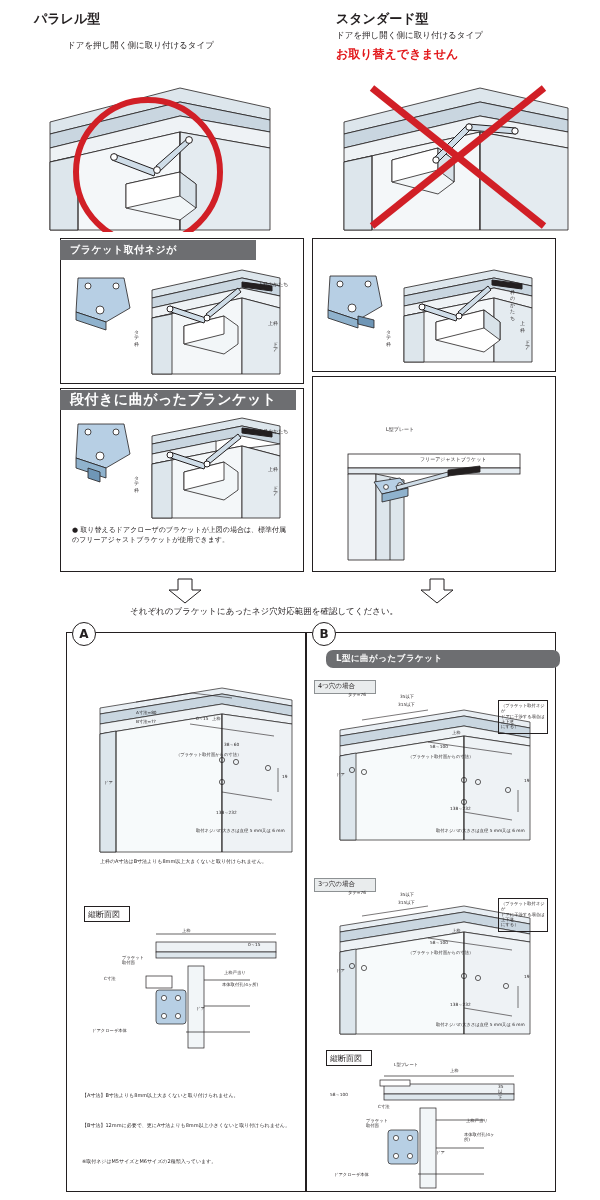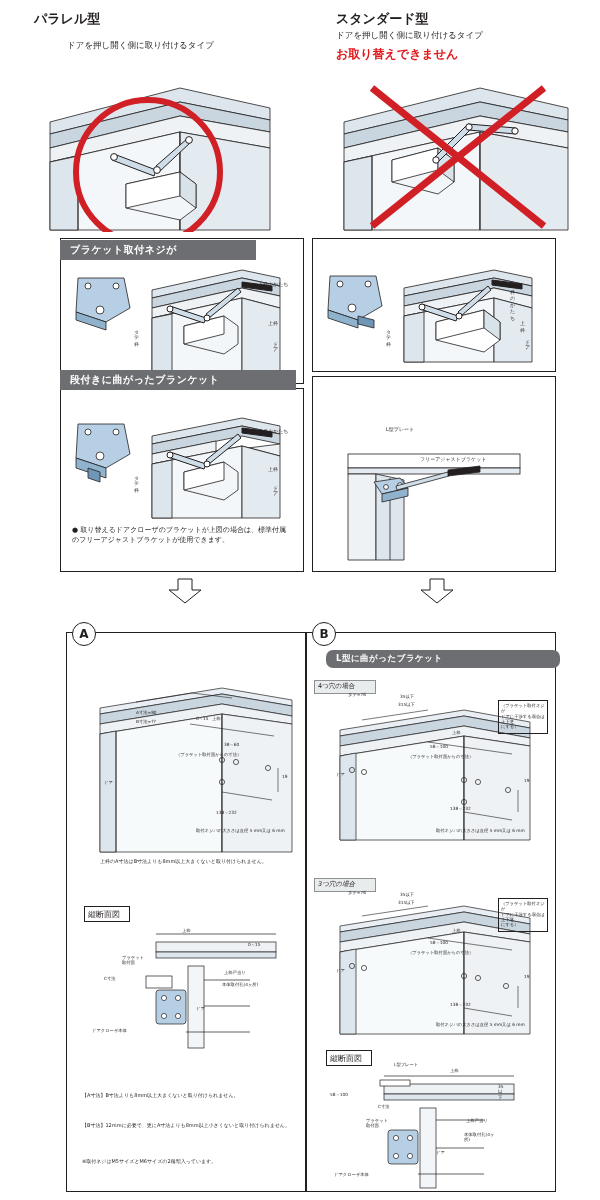--- a/index.html
+++ b/index.html
@@ -136,21 +136,21 @@
       <circle cx="104" cy="45" r="3" fill="#fff"></circle>
         <circle cx="141" cy="54" r="3" fill="#fff"></circle>
     </g>
   </svg>
   <div class="abs tiny" style="left:258px;top:281px;">上枠のかたち</div>
   <div class="abs tiny" style="left:268px;top:320px;">上枠</div>
   <div class="abs tiny vert" style="left:272px;top:338px;">ドア</div>
   <div class="abs tiny vert" style="left:133px;top:326px;">タテ枠</div>
 
   <div class="box" style="left:60px;top:388px;width:244px;height:184px;"></div>
-  <div class="bandtitle" style="left:60px;top:370px;width:226px;height:20px;font-size:10px;">段付きに曲がったブランケット</div>
+  <div class="bandtitle" style="left:60px;top:390px;width:226px;height:20px;font-size:14px;">段付きに曲がったブランケット</div>
 
   <svg class="abs" style="left:66px;top:414px;" width="232" height="110" viewBox="0 0 232 110">
     <g stroke="#231f20" stroke-width="0.8">
       <polygon points="12,10 58,10 64,40 40,54 10,44" fill="#b7cfe4"></polygon>
       <circle cx="22" cy="18" r="3" fill="#fff"></circle>
         <circle cx="50" cy="18" r="3" fill="#fff"></circle>
       <circle cx="34" cy="42" r="4" fill="#fff"></circle>
       <polygon points="10,44 40,54 40,64 10,54" fill="#8fb2cd"></polygon>
       <polygon points="22,54 34,58 34,68 22,64" fill="#6f96b6"></polygon>
     </g>
@@ -241,20 +241,21 @@
   </svg>
   <div class="abs tiny" style="left:386px;top:426px;">L型プレート</div>
   <div class="abs tiny" style="left:420px;top:456px;">フリーアジャストブラケット</div>
 
   <svg class="arrow" style="left:168px;top:578px;" width="34" height="26" viewBox="0 0 34 26">
     <polygon points="10,1 24,1 24,12 33,12 17,25 1,12 10,12" fill="#fff" stroke="#231f20" stroke-width="1"></polygon>
   </svg>
   <svg class="arrow" style="left:420px;top:578px;" width="34" height="26" viewBox="0 0 34 26">
     <polygon points="10,1 24,1 24,12 33,12 17,25 1,12 10,12" fill="#fff" stroke="#231f20" stroke-width="1"></polygon>
   </svg>
+  <div class="abs md" style="left:130px;top:606px;">それぞれのブラケットにあったネジ穴対応範囲を確認してください。</div>
 
   <div class="box" style="left:66px;top:632px;width:240px;height:560px;"></div>
   <div class="circleLbl" style="left:72px;top:622px;">A</div>
 
   <svg class="abs" style="left:72px;top:672px;" width="228" height="190" viewBox="0 0 228 190">
     <g stroke="#231f20" stroke-width="0.7" fill="none">
 
       <polygon points="28,36 150,16 220,28 220,34 150,22 28,42" fill="#e8eef3"></polygon>
       <polygon points="28,42 150,22 220,34 220,44 150,32 28,52" fill="#c9d6e0"></polygon>
       <polygon points="28,52 150,32 220,44 220,52 150,42 28,62" fill="#eef2f5"></polygon>
@@ -365,21 +366,21 @@
   <div class="abs xtiny" style="left:450px;top:806px;">138～232</div>
   <div class="abs xtiny" style="left:452px;top:730px;">上枠</div>
   <div class="abs xtiny" style="left:336px;top:772px;">ドア</div>
   <div class="box xtiny" style="left:498px;top:700px;width:50px;height:34px;padding:2px;border-color:#231f20;white-space:pre-line;">（ブラケット取付ネジが
 ドアに干渉する場合は
 上下逆
 にする）</div>
   <div class="cap xtiny" style="left:436px;top:828px;width:104px;">取付ネジバの大きさは直径 5 mm又は 6 mm</div>
 
   <div class="box" style="left:314px;top:878px;width:62px;height:14px;background:#e9eced;border-color:#8d9193;"></div>
-  <div class="abs" style="left:318px;top:880px;font-size:6.5px;font-style:italic;">3つ穴の場合</div>
+  <div class="abs" style="left:318px;top:880px;font-size:6.5px;">3つ穴の場合</div>
 
   <svg class="abs" style="left:316px;top:892px;" width="232" height="148" viewBox="0 0 232 148">
     <g stroke="#231f20" stroke-width="0.7" fill="none">
       <polygon points="24,34 148,14 214,26 214,32 148,20 24,40" fill="#e8eef3"></polygon>
       <polygon points="24,40 148,20 214,32 214,42 148,30 24,50" fill="#c9d6e0"></polygon>
       <polygon points="24,50 148,30 214,42 214,50 148,40 24,60" fill="#eef2f5"></polygon>
       <polygon points="24,60 148,40 148,142 24,142" fill="#f7fafb"></polygon>
       <polygon points="148,40 214,50 214,142 148,142" fill="#eef2f5"></polygon>
       <line x1="148" y1="40" x2="148" y2="142"></line>
       <polygon points="24,60 40,57 40,142 24,142" fill="#dde6ec"></polygon>

